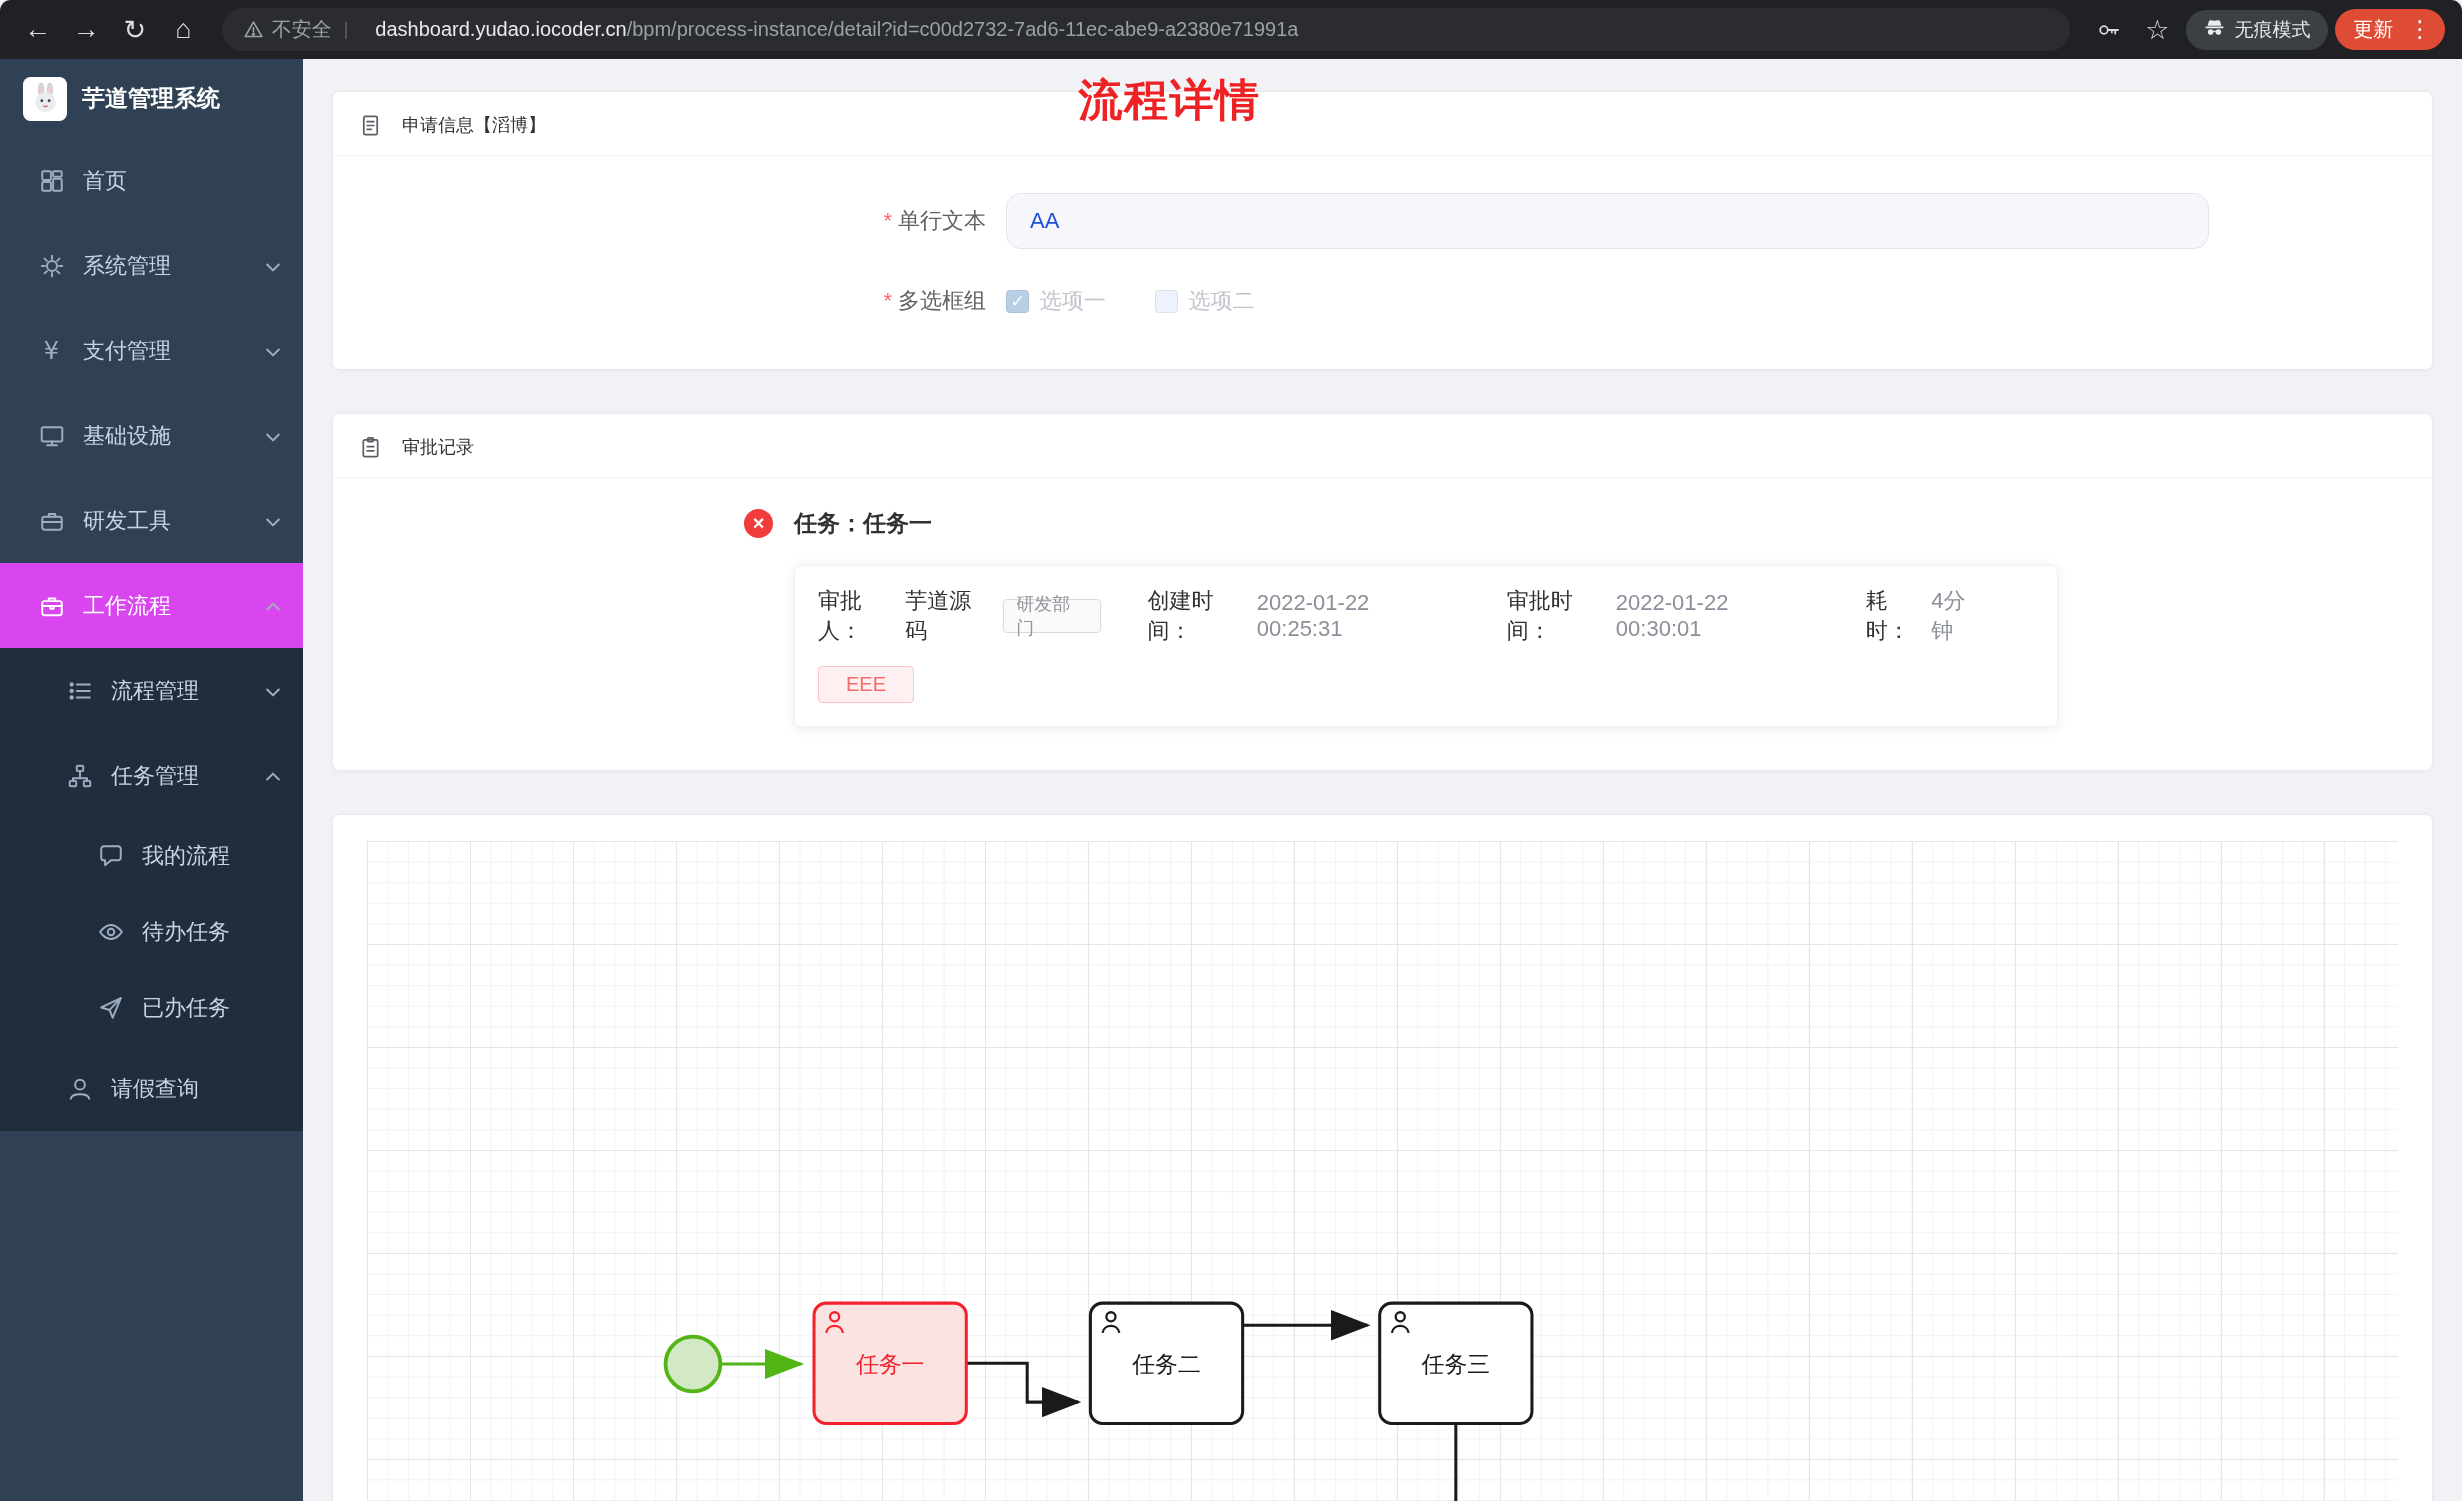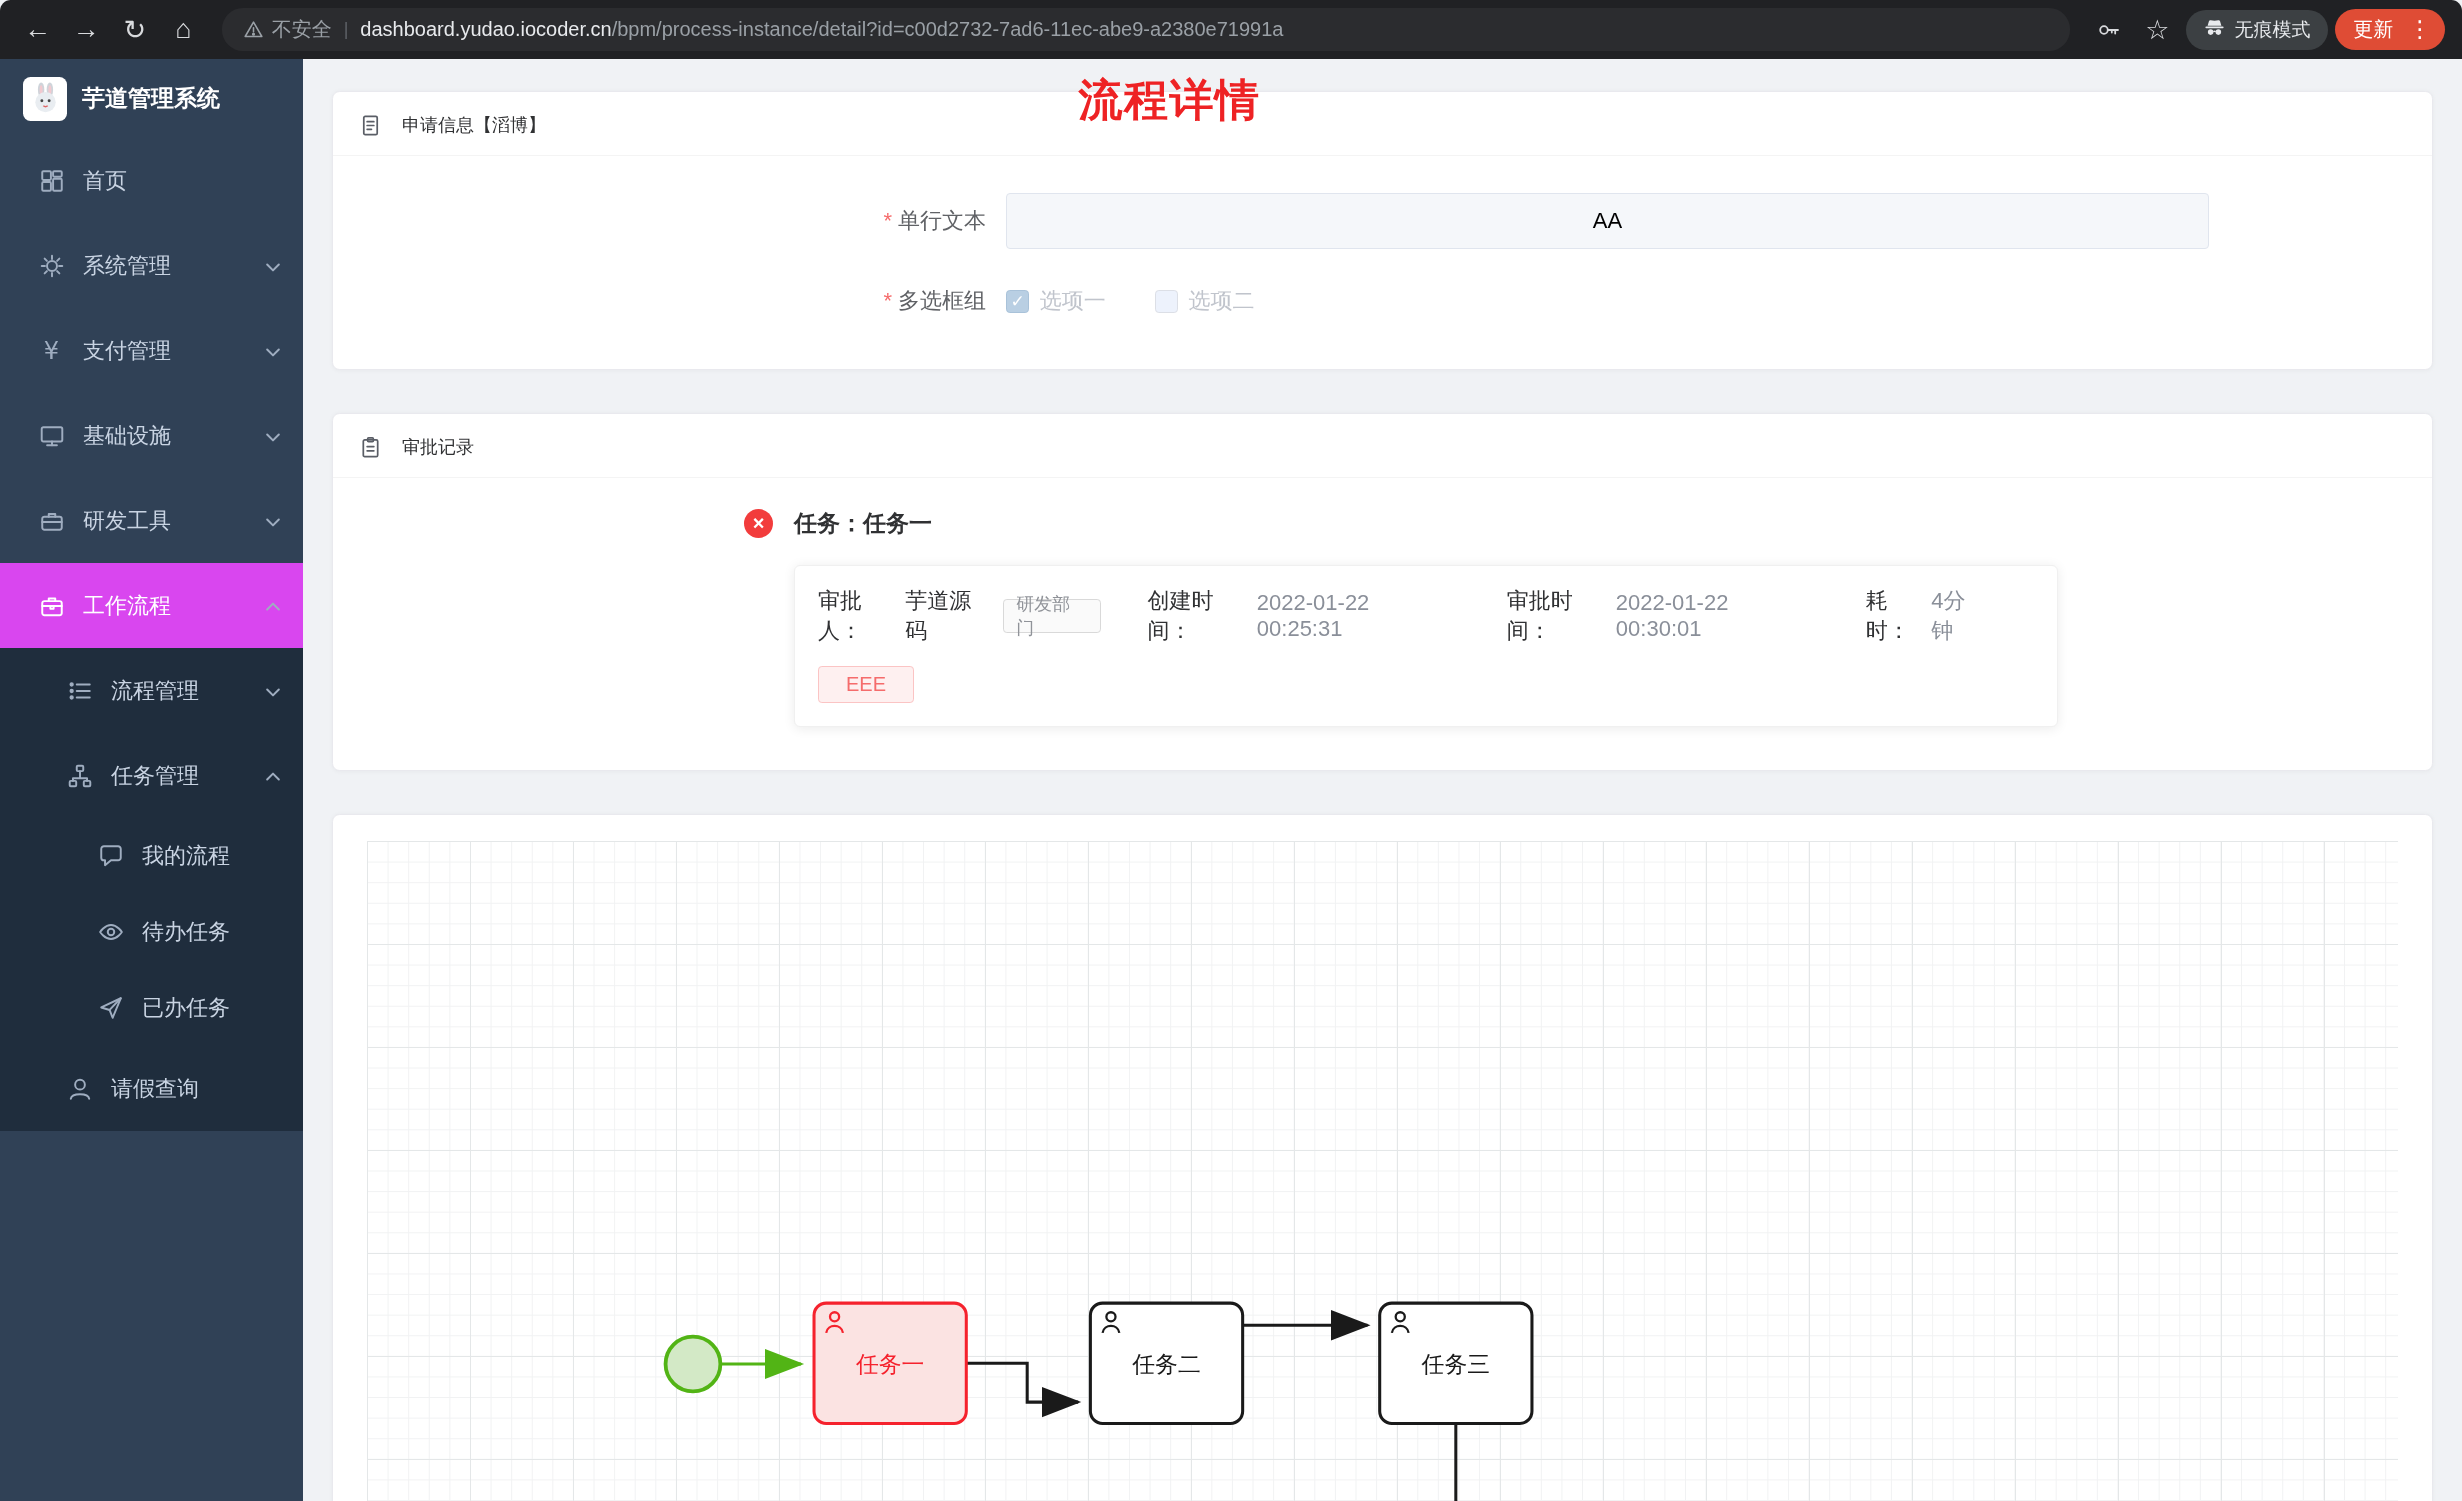--- a/index.html
+++ b/index.html
@@ -10,21 +10,21 @@
   .browser { height:59px; background:#202124; display:flex; align-items:center;
     padding:0 17px; gap:7.6px; border-radius:10.7px 10.7px 0 0; }
   .nav-ic { width:41px; height:41px; display:flex; align-items:center; justify-content:center;
     color:#d8dadd; font-size:27px; border-radius:50%; flex:0 0 auto; }
   .nav-ic svg { width:24px; height:24px; }
   .addr { flex:1; height:43px; background:#2b2c2f; border-radius:21px; margin:0 10.7px;
     display:flex; align-items:center; padding:0 21px; font-size:20px; min-width:0; overflow:hidden; white-space:nowrap; }
   .addr .ic svg { width:21px; height:21px; }
   .sec { color:#9aa0a6; margin-left:7.6px; }
   .sep { color:#5f6368; margin:0 12px; font-size:18px; }
-  .host { color:#e8eaed; }
+  .host { color:#e8eaed;margin-left:15px; }
   .path { color:#9aa0a6; }
   .warn { color:#9aa0a6; display:flex; }
   .incog { height:40px; background:#3c4043; border-radius:20px; display:flex; align-items:center;
     gap:9px; padding:0 17px; color:#e8eaed; font-size:19px; flex:0 0 auto; }
   .incog .ic svg { width:23px; height:23px; }
   .update { height:41px; background:#df4c35; border-radius:20.6px; display:flex; align-items:center;
     gap:10.7px; padding:0 9px 0 18px; color:#fff; font-size:20px; flex:0 0 auto;justify-content:center; }
   .update .dots { font-size:23px; padding:0 4.6px; }
 
   
@@ -60,21 +60,21 @@
   .hd-ic { color:#5a5e66; display:flex; }
   .hd-ic svg { width:23px; height:23px; }
 
   
   .form { padding:37px 0 49px; }
   .form-row { display:flex; align-items:center; margin-bottom:37px; }
   .form-row:last-child { margin-bottom:4px; }
   .form-label { width:673px; text-align:right; padding-right:20px; font-size:22px; color:#606266; flex:0 0 auto; }
   .req { color:#f56c6c; font-style:normal; margin-right:6px; }
   .form-input { width:1203px; height:56px; background:#f5f7fa; border:0.8px solid #e0e5ee;
-    border-radius:4px; display:flex; align-items:center; padding:0 23px; font-size:22px; color:#000000;justify-content:center; }
+    border-radius:15px; display:flex; align-items:center; padding:0 23px; font-size:22px; color:#1d4ed8; }
   .cb-group { display:flex; align-items:center; }
   .cb { display:flex; align-items:center; gap:10.7px; margin-right:49px; font-size:22px; color:#c0c4cc; }
   .cb .box { width:23px; height:23px; border-radius:3.8px; background:#edf2fc; border:1.5px solid #dcdfe6;
     display:flex; align-items:center; justify-content:center; color:#fff; font-size:17px; line-height:1; }
   .cb.checked .box { background:#b9cfe3; border-color:#a9c2d9; }
 
   
   .approval-bd { padding:29px 30px 43px; }
   .timeline-item { margin-left:381px; display:flex; gap:21px; }
   .tl-dot { width:29px; height:29px; border-radius:50%; background:#f23c3c; color:#fff;

